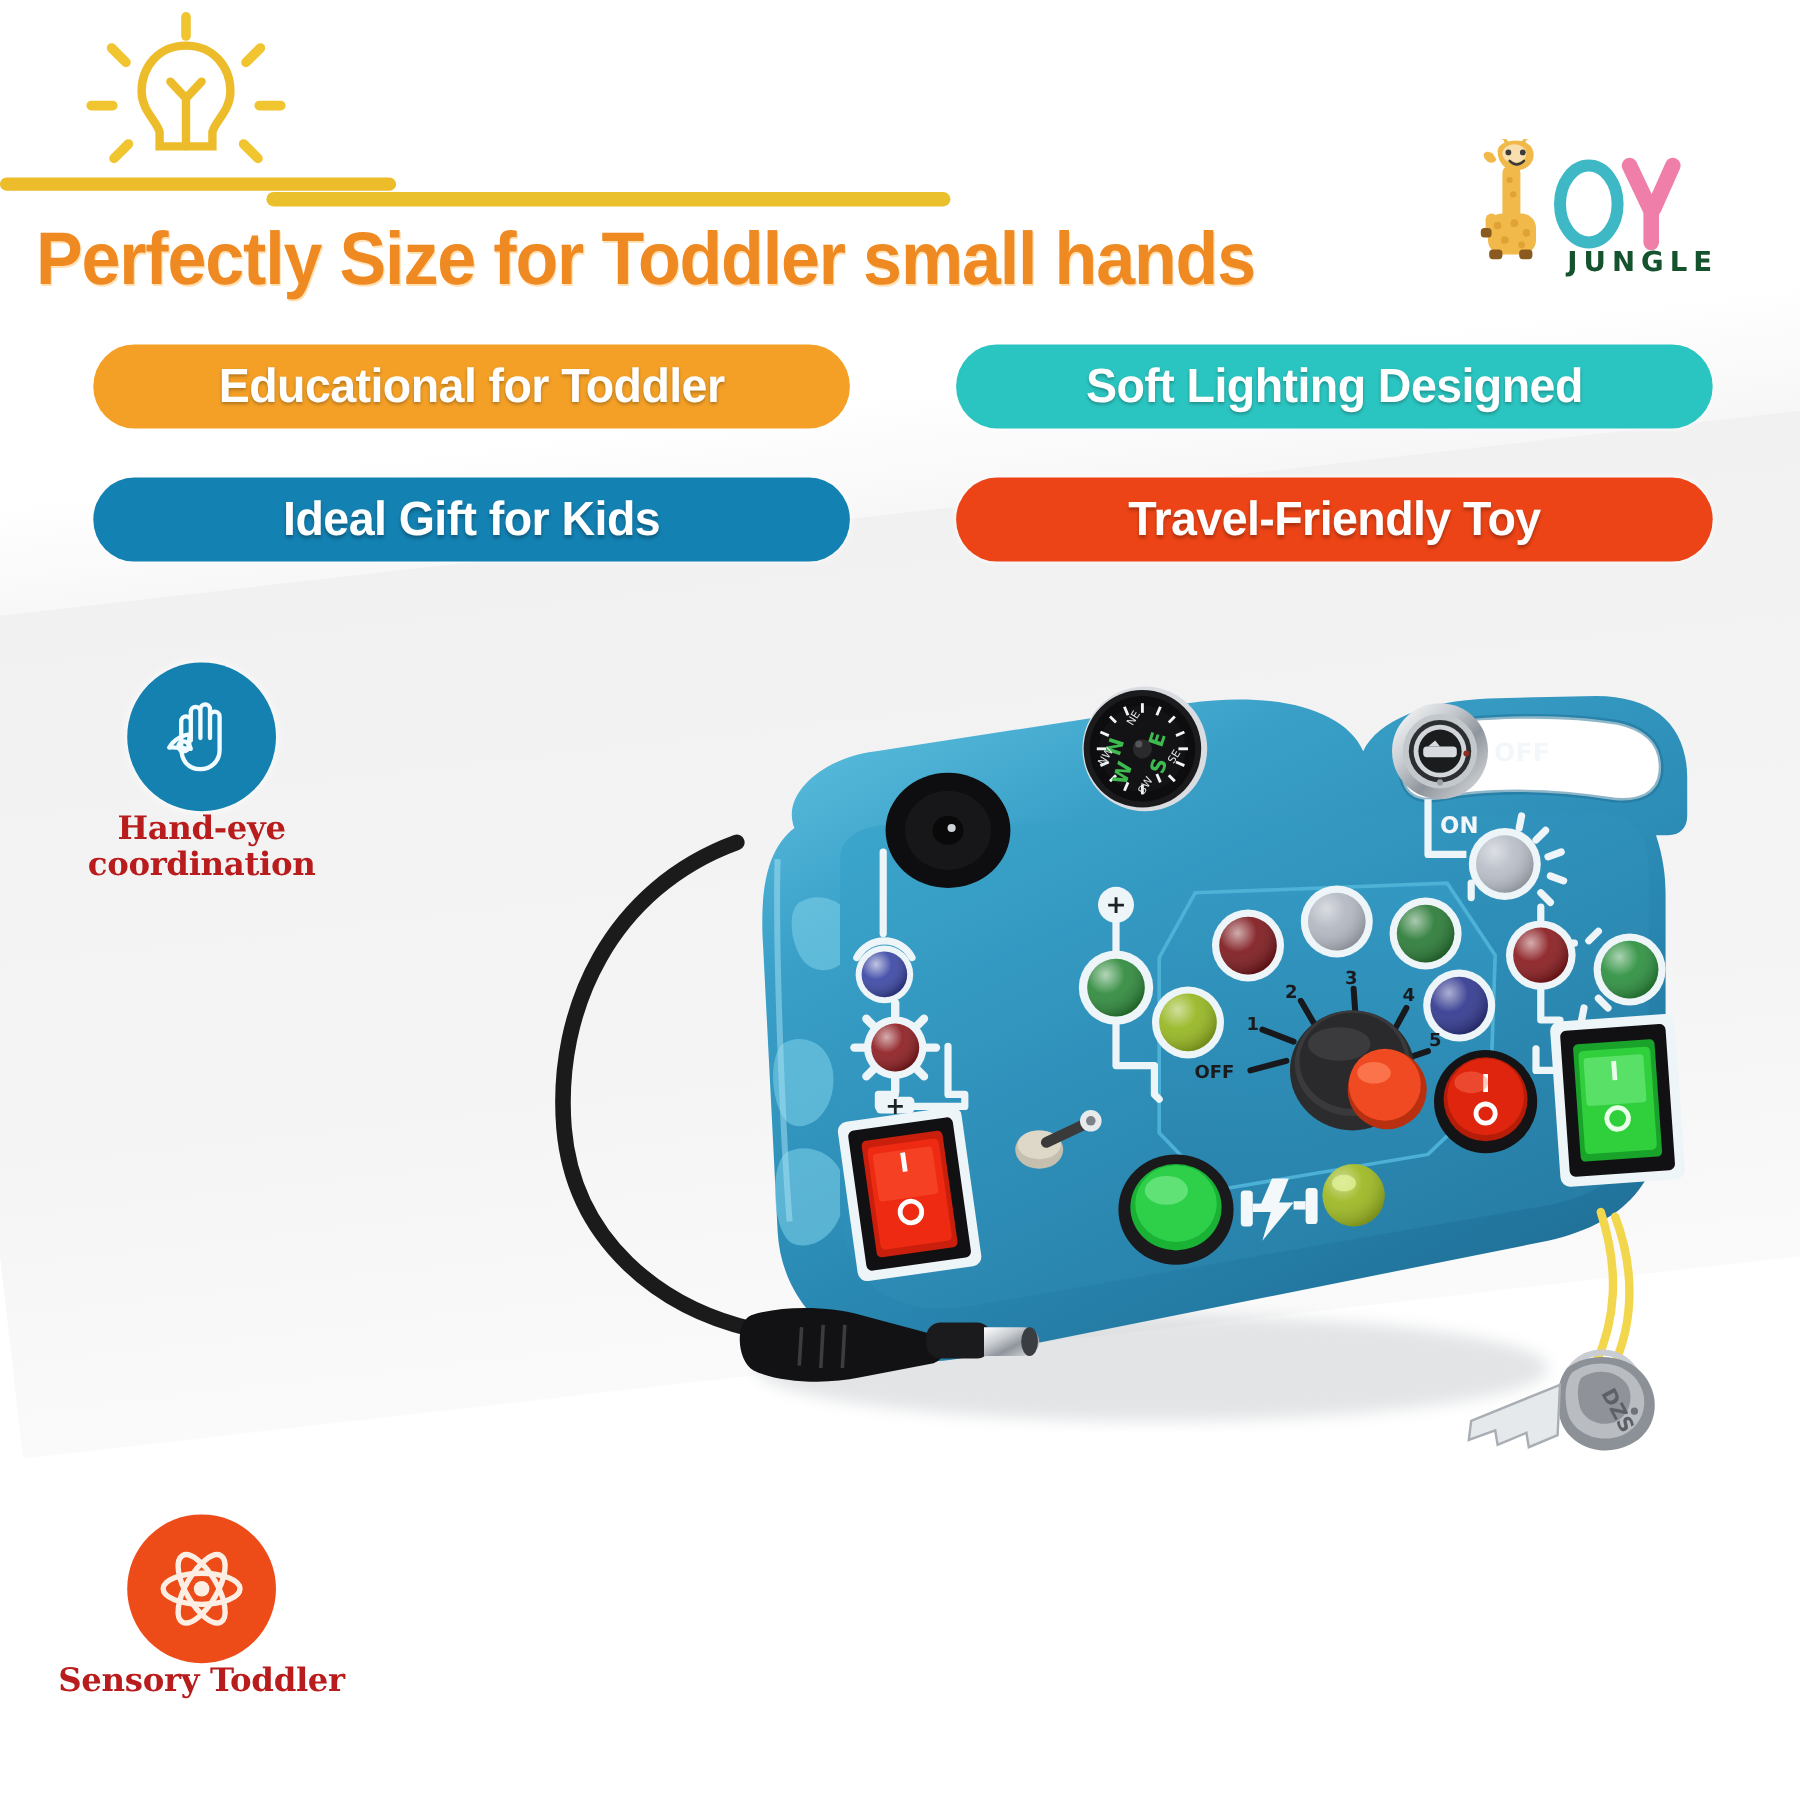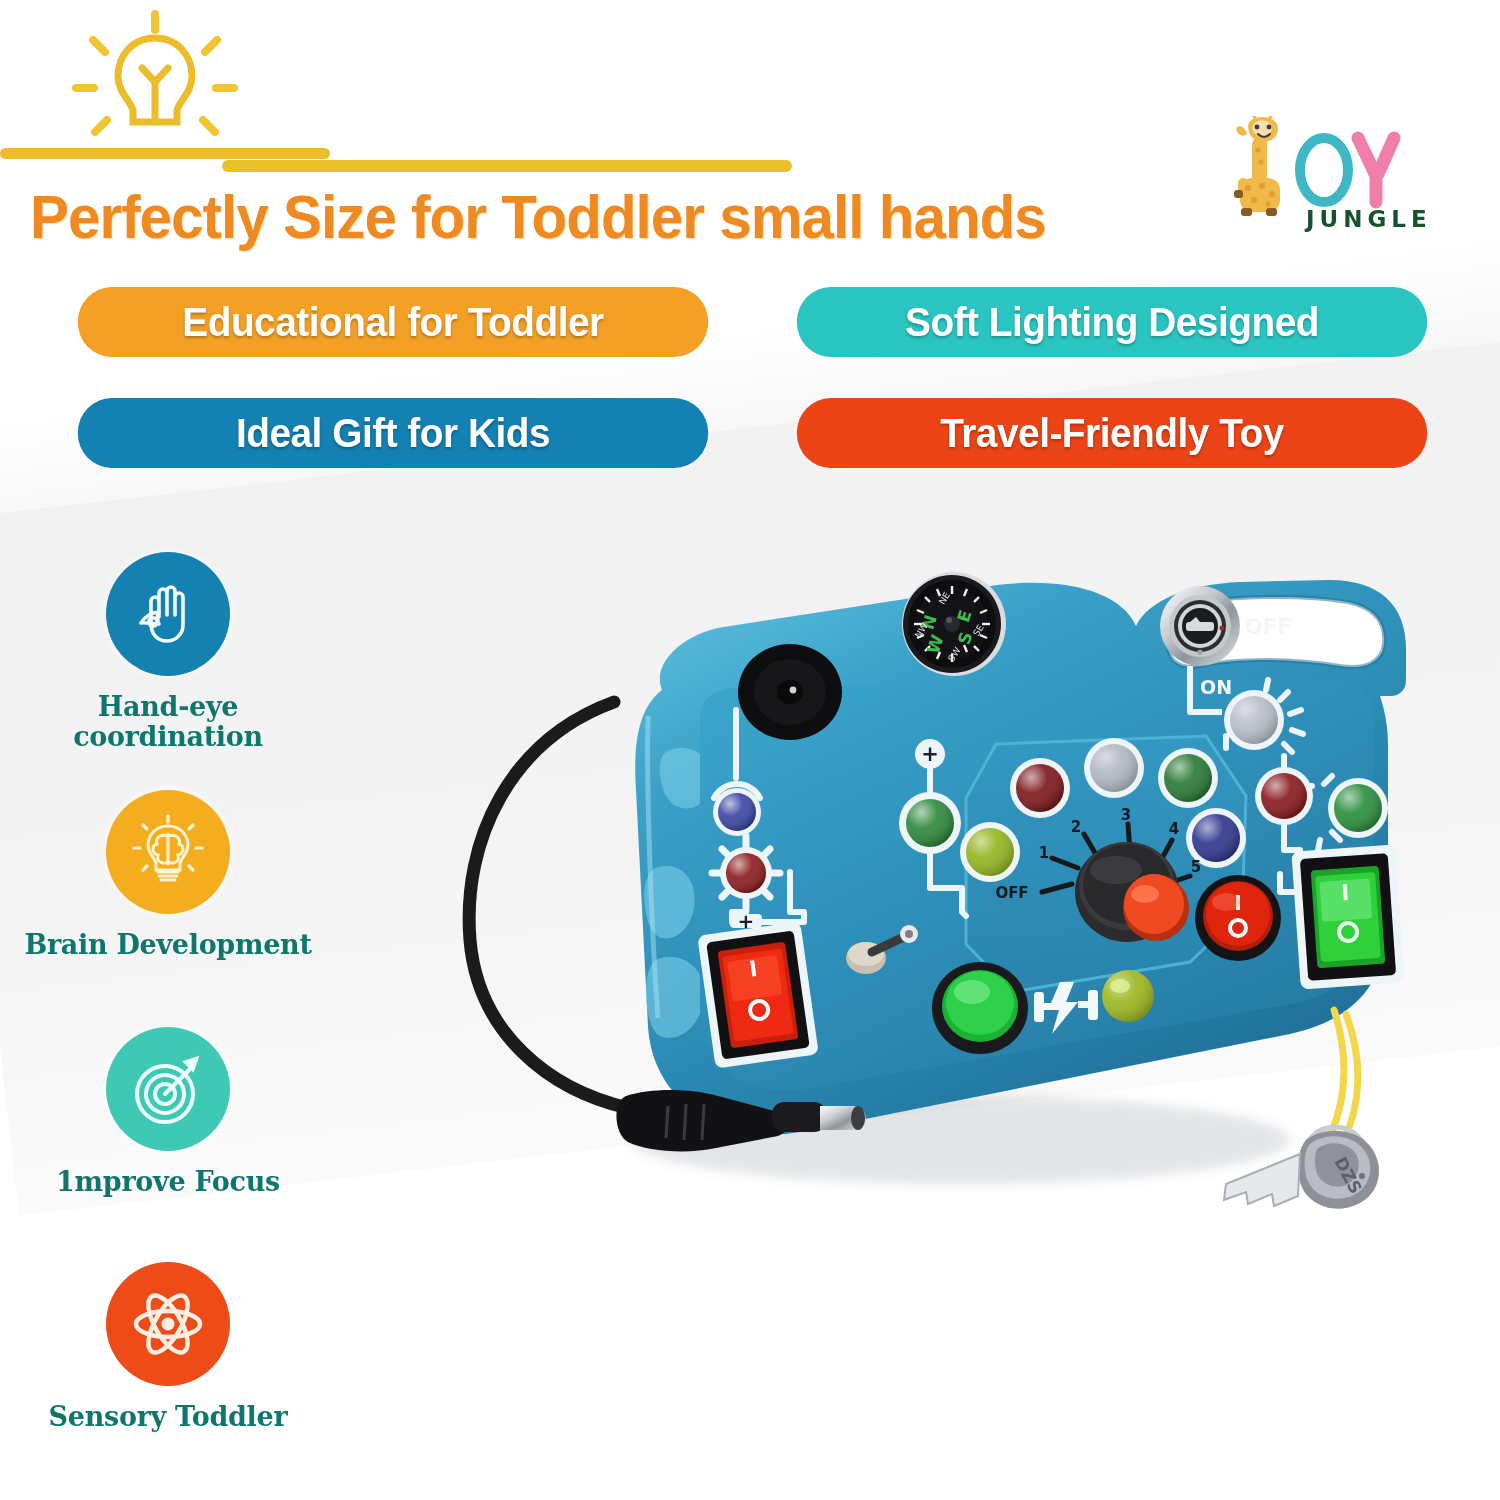--- a/index.html
+++ b/index.html
@@ -66,22 +66,22 @@
   }
 
   
   .benefit{ position:absolute; width:300px; text-align:center; }
   .benefit .circle{
     width:124px; height:124px; border-radius:50%;
     margin:0 auto; display:flex; align-items:center; justify-content:center;
     box-shadow:0 0 9px rgba(255,255,255,.95);
   }
   .benefit .cap{
-    margin-top:16px; font-family:"DejaVu Serif", serif; font-weight:bold;
-    font-size:27px; color:#0f766e; line-height:1.12; letter-spacing:-.3px;
+    font-family:"DejaVu Serif", serif; font-weight:bold;
+    font-size:27px; color:#b91c1c; line-height:1.12; letter-spacing:-.3px;
   }
   #ben0{ left:18px; top:552px; }
   #ben1{ left:18px; top:790px; }
   #ben2{ left:18px; top:1027px; }
   #ben3{ left:18px; top:1262px; }
 
   
   .product{ position:absolute; left:400px; top:540px; width:1090px; height:760px; }
 </style>
 </head>
@@ -181,54 +181,21 @@
         <path d="M22 48 L22 26 a4 4 0 0 1 8 0 L30 42 L30 18 a4 4 0 0 1 8 0 L38 40 L38 16 a4 4 0 0 1 8 0 L46 40 L46 22 a4 4 0 0 1 8 0 L54 50 c0 10 -8 16 -16 16 c-10 0 -16 -7 -16 -18 Z"></path>
         <path d="M12 48 c4 -7 12 -11 18 -11 c-2 4 -2 8 0 12 c-7 0 -14 -2 -18 -1 Z"></path>
         <circle cx="24" cy="47" r="4.2"></circle>
       </svg>
     </div>
     <div class="cap">
       <span>Hand-eye</span><br><span>coordination</span>
     </div>
   </div>
 
-  <div class="benefit" id="ben1">
-    <div class="circle" style="background:#f5ad20">
-      <svg width="80" height="80" viewBox="0 0 80 80" fill="none" stroke="#fdf3d2" stroke-width="3" stroke-linecap="round">
-        <path d="M40 14 C28 14 20 23 20 33 C20 41 26 45 28 51 L28 58 L52 58 L52 51 C54 45 60 41 60 33 C60 23 52 14 40 14 Z"></path>
-        <path d="M30 60 h20 M31 64 h18 M33 68 h14"></path>
-        <path d="M40 22 L40 52"></path>
-        <path d="M40 24 c-8 -3 -13 3 -11 8 c-6 2 -5 10 1 11 c-2 6 4 10 10 7"></path>
-        <path d="M40 24 c8 -3 13 3 11 8 c6 2 5 10 -1 11 c2 6 -4 10 -10 7"></path>
-        <g stroke-width="3.2">
-          <line x1="40" y1="4" x2="40" y2="10"></line>
-          <line x1="15" y1="13" x2="19" y2="17"></line>
-          <line x1="65" y1="13" x2="61" y2="17"></line>
-          <line x1="6" y1="36" x2="12" y2="36"></line>
-          <line x1="74" y1="36" x2="68" y2="36"></line>
-          <line x1="15" y1="58" x2="19" y2="54"></line>
-          <line x1="65" y1="58" x2="61" y2="54"></line>
-        </g>
-      </svg>
-    </div>
-    <div class="cap">Brain Development</div>
-  </div>
-
-  <div class="benefit" id="ben2">
-    <div class="circle" style="background:#3fc8b4">
-      <svg width="78" height="78" viewBox="0 0 78 78" fill="none" stroke="#eafffb" stroke-width="4" stroke-linecap="round">
-        <circle cx="36" cy="44" r="28"></circle>
-        <circle cx="36" cy="44" r="19"></circle>
-        <circle cx="36" cy="44" r="10"></circle>
-        <path d="M36 44 L62 18"></path>
-        <path d="M56 12 L68 8 L64 20 Z" fill="#eafffb" stroke="#eafffb" stroke-width="3"></path>
-      </svg>
-    </div>
-    <div class="cap">1mprove Focus</div>
-  </div>
+
 
   <div class="benefit" id="ben3">
     <div class="circle" style="background:#ed4c19">
       <svg width="80" height="80" viewBox="0 0 80 80" fill="none" stroke="#fdeee4" stroke-width="4.5">
         <circle cx="40" cy="40" r="6.5" fill="#fdeee4" stroke="none"></circle>
         <ellipse cx="40" cy="40" rx="32" ry="13"></ellipse>
         <ellipse cx="40" cy="40" rx="32" ry="13" transform="rotate(60 40 40)"></ellipse>
         <ellipse cx="40" cy="40" rx="32" ry="13" transform="rotate(120 40 40)"></ellipse>
       </svg>
     </div>

